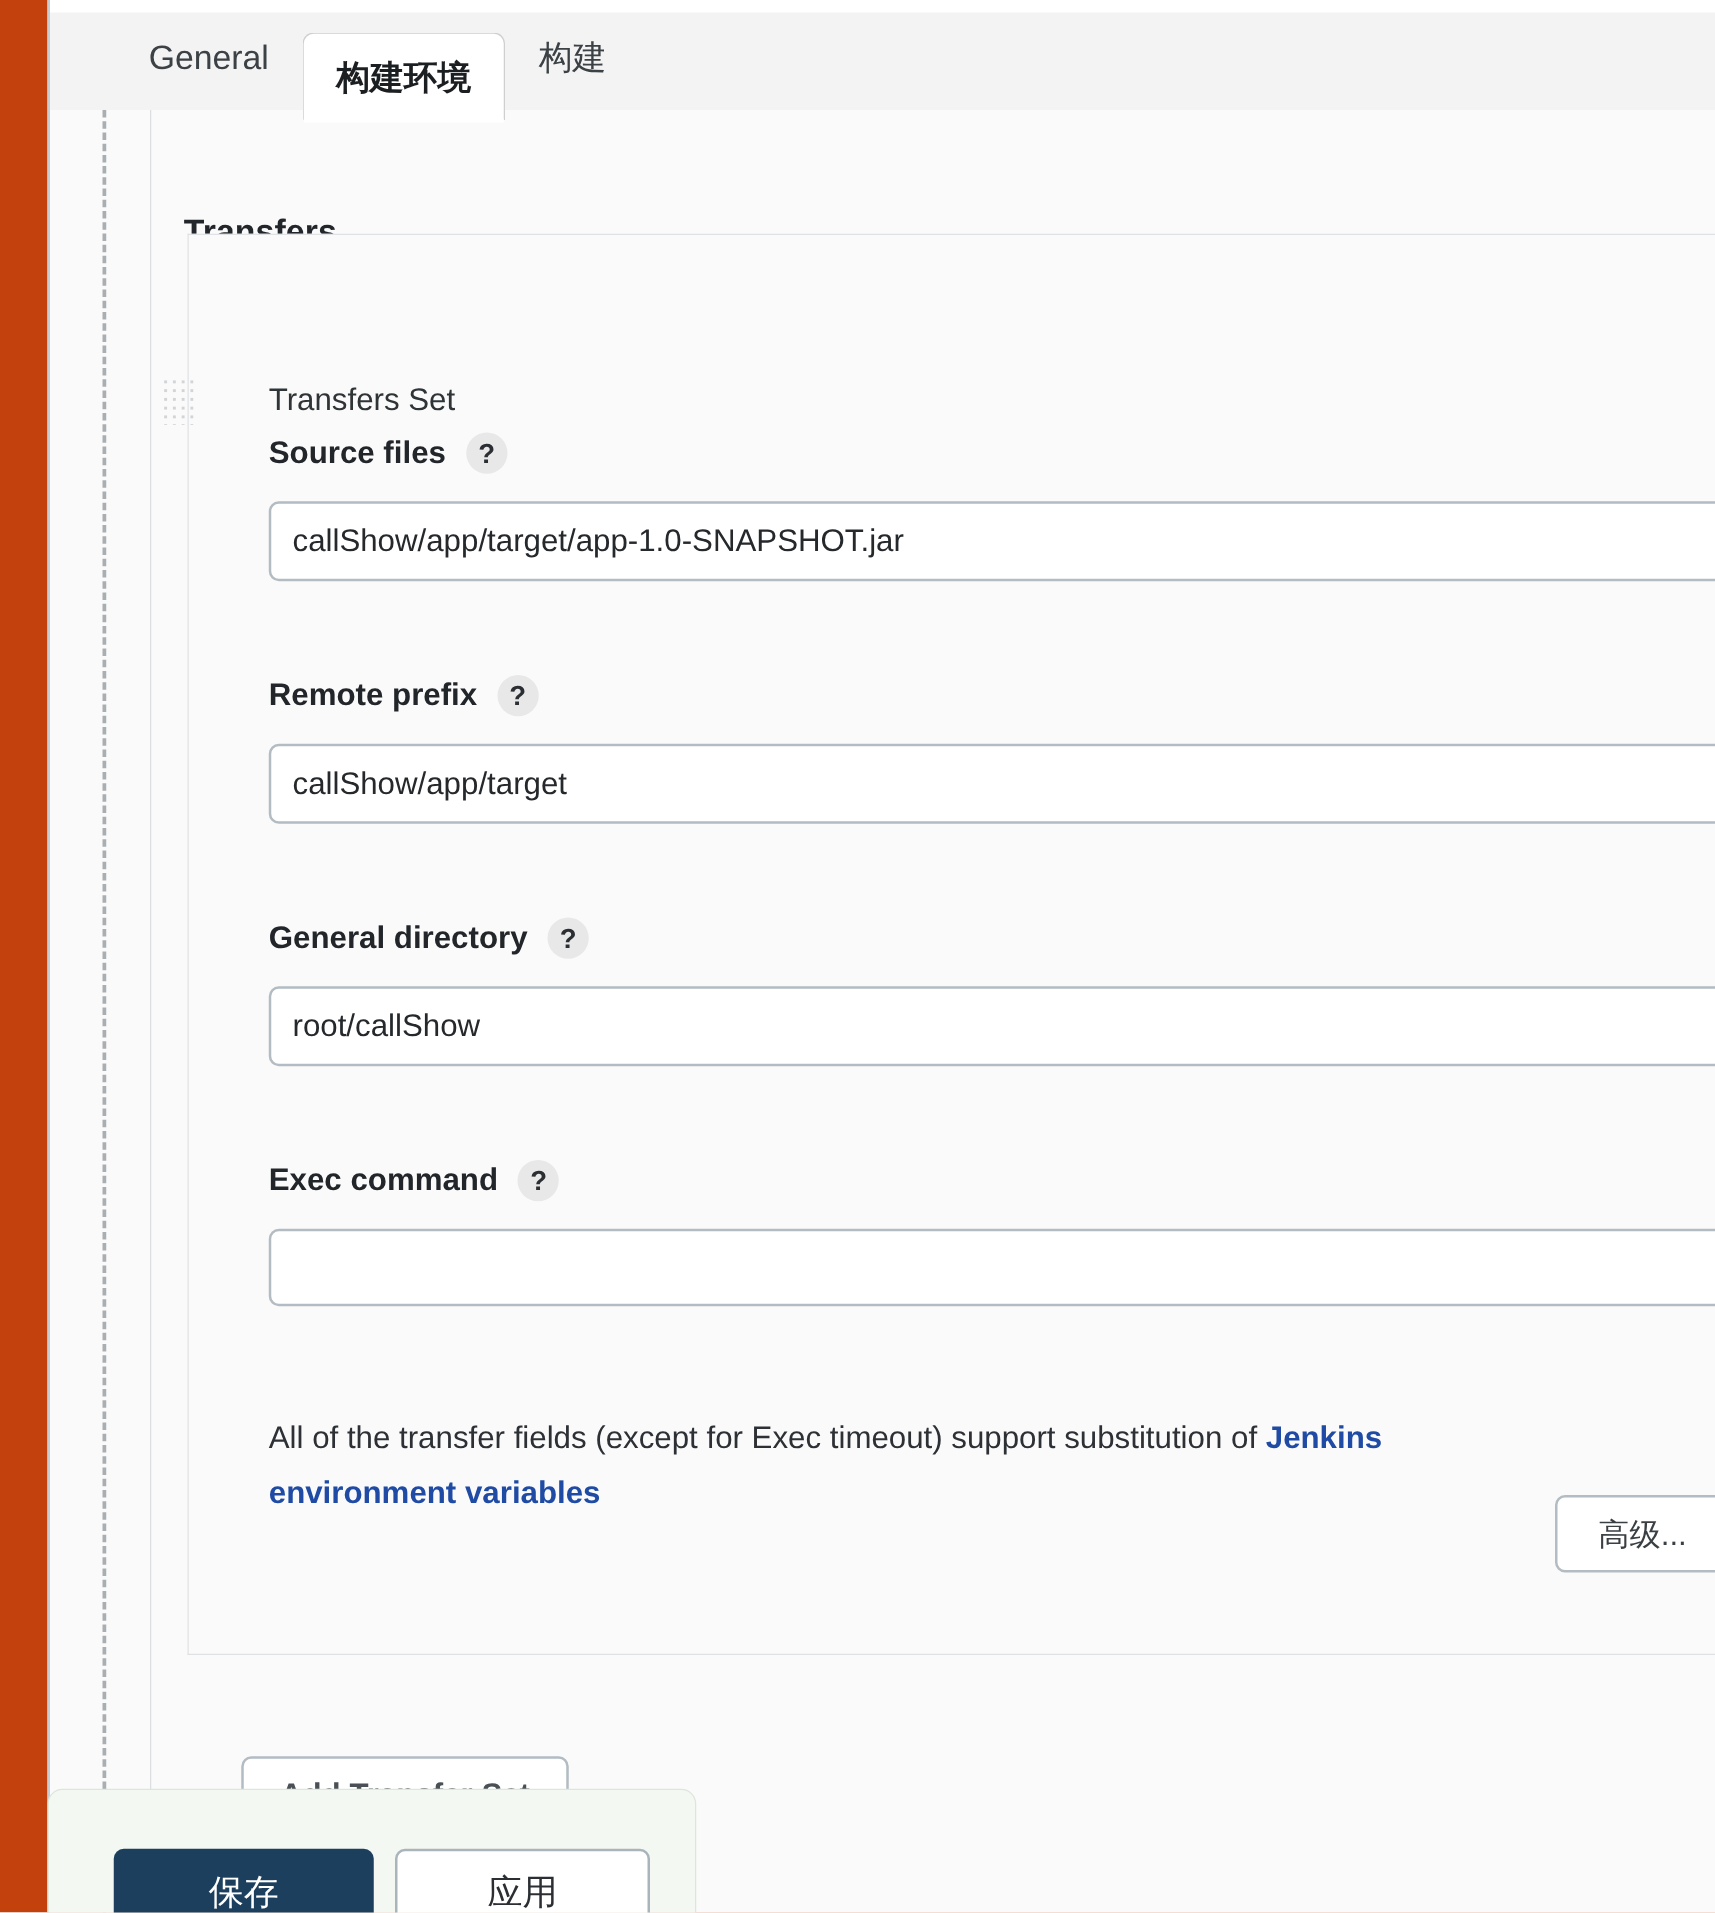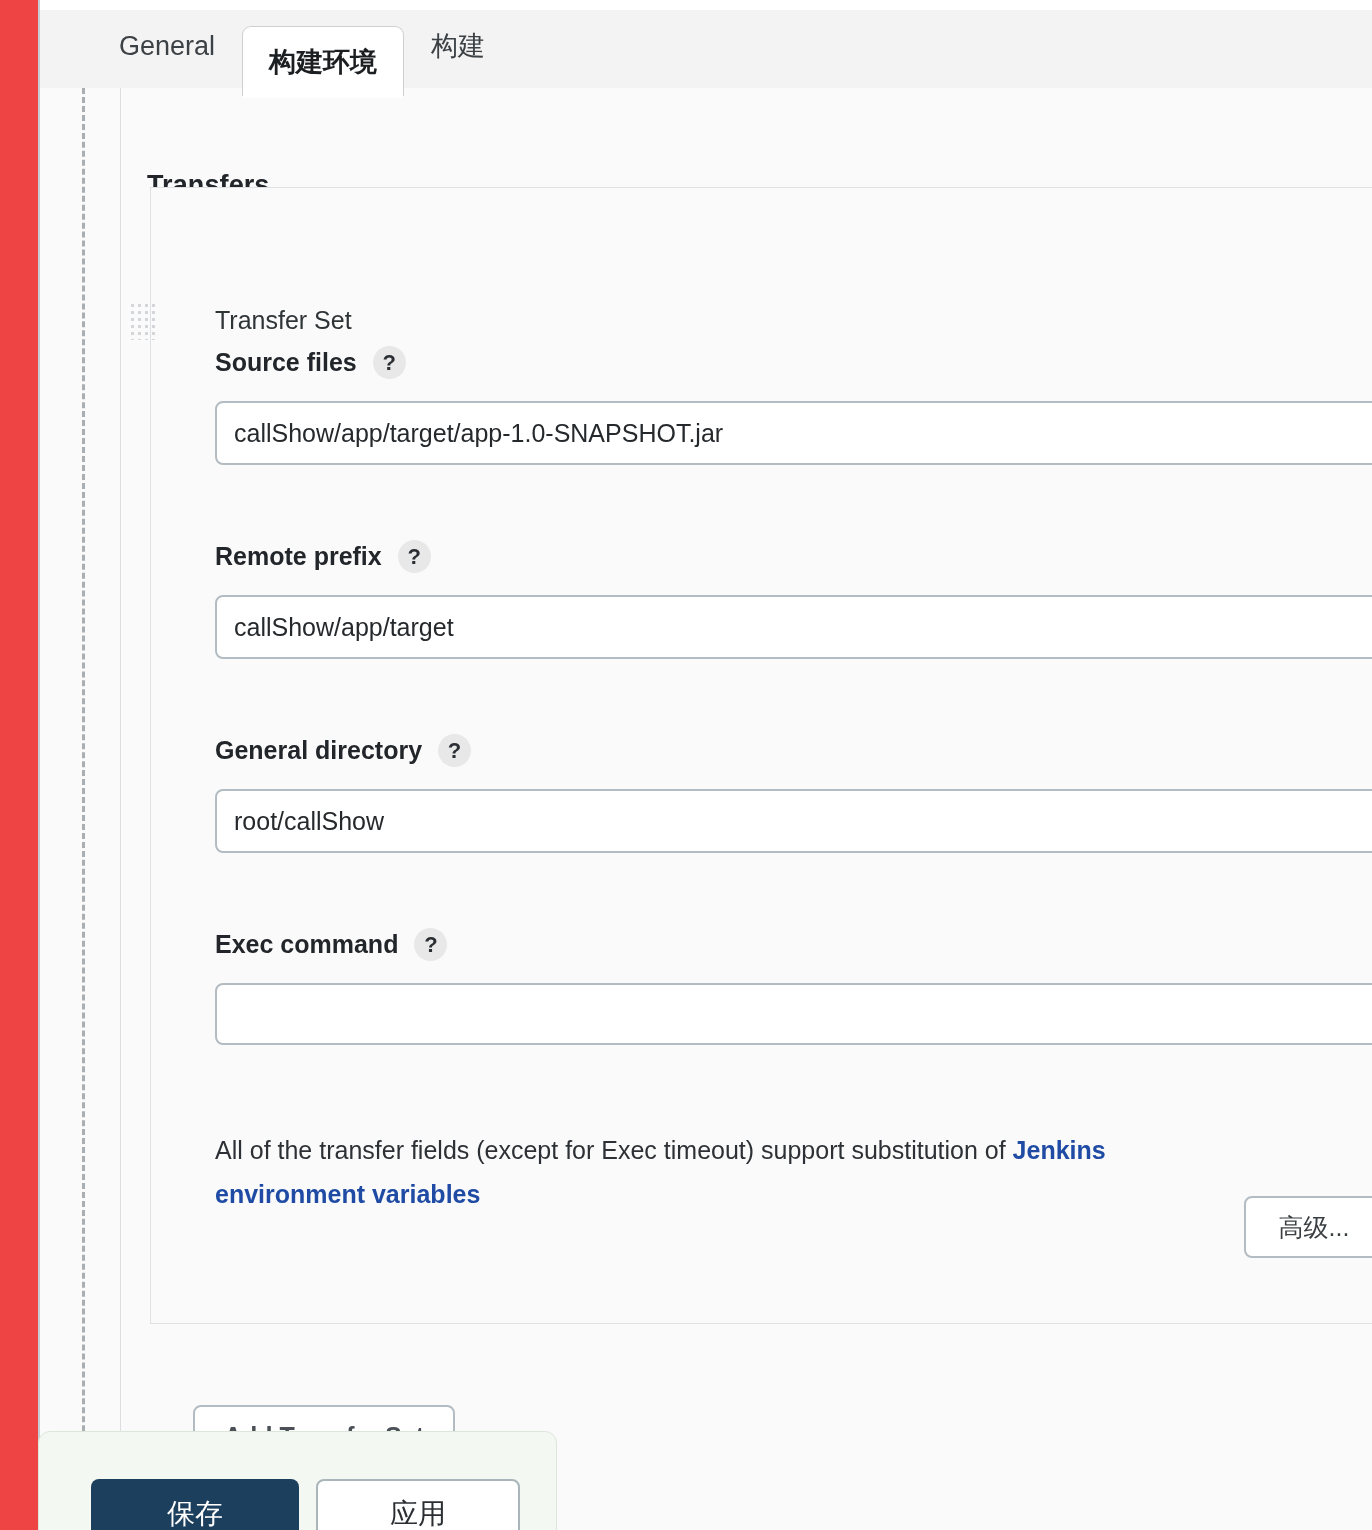--- a/index.html
+++ b/index.html
@@ -13,21 +13,21 @@
     position: relative;
     overflow: hidden;
     font-family: "Liberation Sans", sans-serif;
     color: #2b2f33;
   }
 
   
   #page {
     position: absolute;
     inset: 0;
-    background: #ef4444;
+    background: #c2410c;
   }
   .content-pane {
     position: absolute;
     left: 38px;
     top: 0;
     right: 0;
     bottom: 0;
     background: #fafafa;
     border-left: 2px solid #c6ced3;
     overflow: hidden;
@@ -318,21 +318,21 @@
 
     <div class="form-body">
       <div class="dash-rule"></div>
       <div class="section-rule"></div>
 
       <div class="section-title">Transfers</div>
 
       <div class="transfer-panel">
 
         <div class="grip"></div>
-        <div class="set-label">Transfer Set</div>
+        <div class="set-label">Transfers Set</div>
 
         <div class="field" style="top:158px;">
           <div class="field-label">
             <span>Source files</span>
             <span class="help-badge">?</span>
           </div>
           <input class="text-input" type="text" value="callShow/app/target/app-1.0-SNAPSHOT.jar" style="">
         </div>
 
         <div class="field" style="top:352px;">

